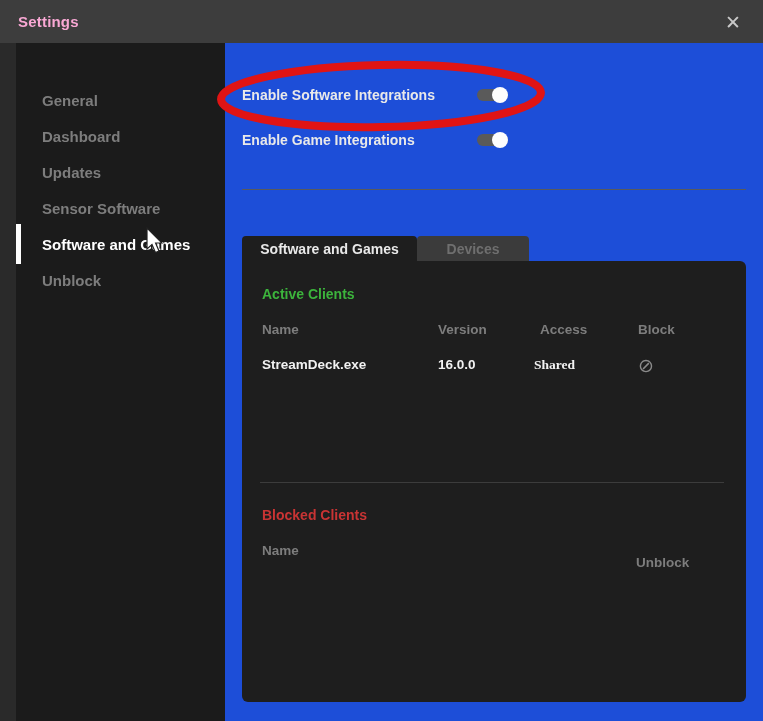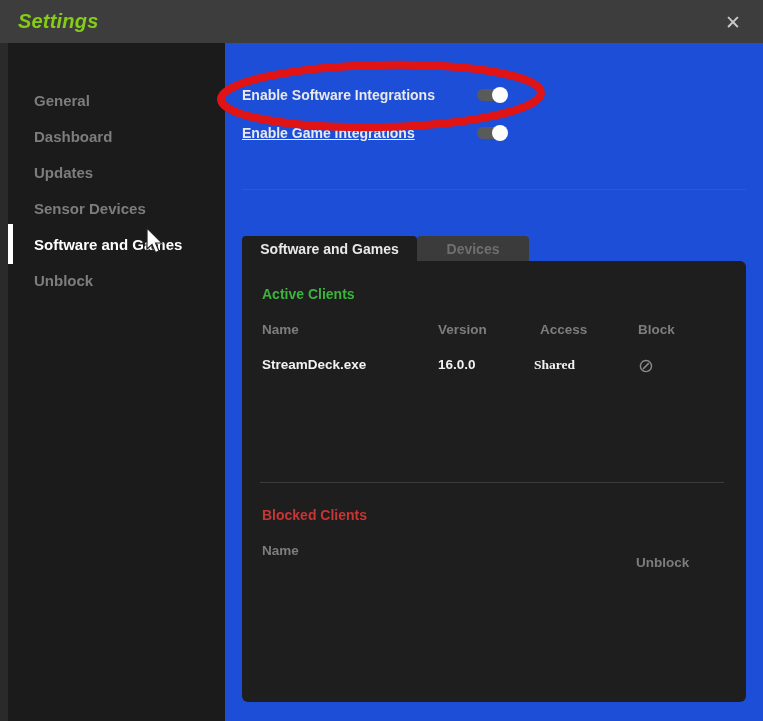--- a/index.html
+++ b/index.html
@@ -11,50 +11,50 @@
     color:#eee;
   }
 
   
   .titlebar {
     position:absolute; left:0; top:0; width:763px; height:43px;
     background:#3d3d3d;
     display:flex; align-items:center;
     padding:0 18px;
   }
-  .titlebar .title { font-size:20px; font-weight:700; color:#84cc16; letter-spacing:.2px;font-style:italic; }
+  .titlebar .title { font-size:15px; font-weight:700; color:#f9a8d4; letter-spacing:.2px; }
   .close-btn {
     position:absolute; right:14px; top:6px; width:32px; height:32px;
     display:flex; align-items:center; justify-content:center;
     color:#c9c9c9; font-size:19px; font-weight:400; cursor:pointer;
   }
 
   
   .sidebar {
-    position:absolute; left:8px; top:43px; width:225px; height:678px;
+    position:absolute; left:16px; top:43px; width:225px; height:678px;
     background:#1b1b1b; padding-top:39px;
   }
   .side-item {
     position:relative; height:36px; display:flex; align-items:center;
     padding-left:26px; font-size:15px; font-weight:600; color:#7d7d7d; cursor:pointer;
   }
   .side-item.active { color:#ffffff; font-weight:700; }
   .side-item.active::before {
     content:""; position:absolute; left:0; top:-2px; width:5px; height:40px; background:#ffffff;
   }
 
   
   .main { position:absolute; left:225px; top:43px; width:538px; height:678px; background:#1d4ed8; }
 
   .toggle-row {
     position:absolute; left:17px; width:266px; height:20px;
     display:flex; align-items:center; justify-content:space-between;
   }
   .toggle-row.row1 { top:42px; }
-  .toggle-row.row2 { top:80px;text-decoration:underline; }
+  .toggle-row.row2 { top:87px; }
   .toggle-label { font-size:14px; font-weight:600; color:#e9e9e9; }
   .toggle { position:relative; width:31px; height:12px; border-radius:6px; background:#5a5a5a; cursor:pointer; flex:0 0 auto; }
   .toggle .knob {
     position:absolute; top:-2px; width:16px; height:16px; border-radius:50%; background:#fdfdfd;
   }
   .toggle.on .knob { right:0; }
 
   .hr-main { position:absolute; left:17px; top:146px; width:504px; height:1px; background:#5a5a5a; }
 
   
@@ -96,21 +96,21 @@
   <div class="side-item">
       <span>General</span>
     </div>
   <div class="side-item">
       <span>Dashboard</span>
     </div>
   <div class="side-item">
       <span>Updates</span>
     </div>
   <div class="side-item">
-      <span>Sensor Devices</span>
+      <span>Sensor Software</span>
     </div>
   <div class="side-item active">
       <span>Software and Games</span>
     </div>
   <div class="side-item">
       <span>Unblock</span>
     </div>
 </div>
 
 <div class="main">

